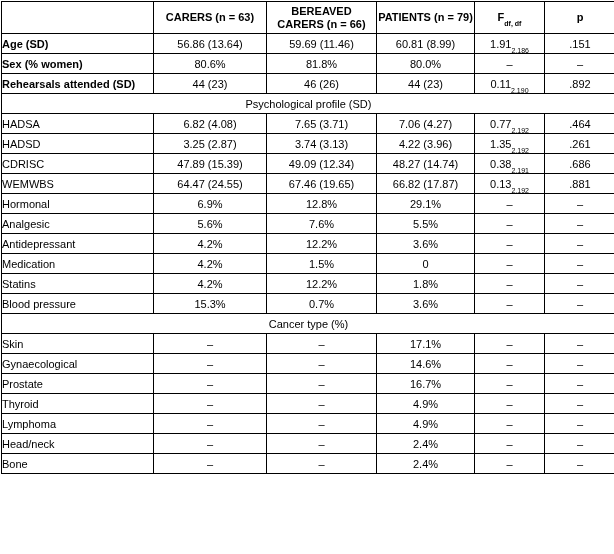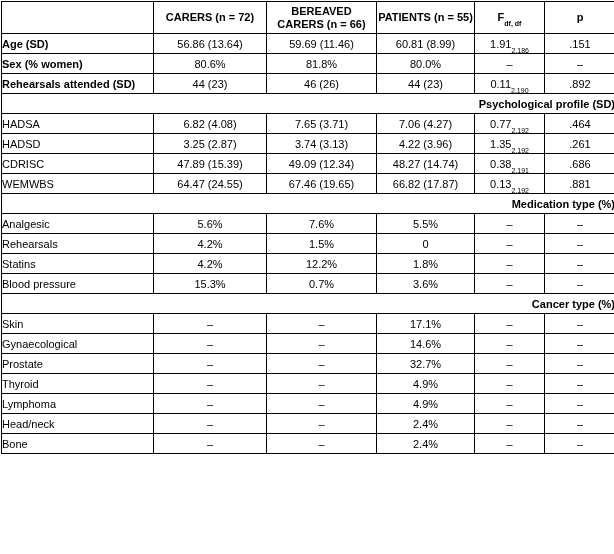--- a/index.html
+++ b/index.html
@@ -40,23 +40,23 @@
     vertical-align: middle;
   }
   .label-cell {
     text-align: left;
     padding-left: 6px;
   }
   .label-cell.bold {
     font-weight: bold;
   }
   .section-cell {
-    text-align: right;
+    text-align: center;
     padding-left: 6px;
-    font-weight: bold;
+    font-weight: normal;
   }
   .value-cell {
     text-align: center;
   }
   .stats-table sub {
     font-size: 7px;
     line-height: 0;
     position: relative;
     bottom: -2px;
   }
@@ -72,26 +72,26 @@
     <col style="width:152px">
     <col style="width:113px">
     <col style="width:110px">
     <col style="width:98px">
     <col style="width:70px">
     <col style="width:71px">
   </colgroup>
   <thead>
     <tr>
       <th></th>
-      <th>CARERS (n = 72)</th>
+      <th>CARERS (n = 63)</th>
       <th>
         <span class="hdr-line">BEREAVED</span>
         <span class="hdr-line">CARERS (n = 66)</span>
       </th>
-      <th>PATIENTS (n = 55)</th>
+      <th>PATIENTS (n = 79)</th>
       <th><span>F</span><sub>df, df</sub></th>
       <th>p</th>
     </tr>
   </thead>
   <tbody>
       <tr>
         <td class="label-cell bold">Age (SD)</td>
         <td class="value-cell">56.86 (13.64)</td>
         <td class="value-cell">59.69 (11.46)</td>
         <td class="value-cell">60.81 (8.99)</td>
@@ -143,32 +143,45 @@
       </tr>
       <tr>
         <td class="label-cell">WEMWBS</td>
         <td class="value-cell">64.47 (24.55)</td>
         <td class="value-cell">67.46 (19.65)</td>
         <td class="value-cell">66.82 (17.87)</td>
         <td class="value-cell">0.13<sub>2,192</sub></td>
         <td class="value-cell">.881</td>
       </tr>
       <tr>
-        <td colspan="6" class="section-cell">Medication type (%)</td>
+        <td class="label-cell">Hormonal</td>
+        <td class="value-cell">6.9%</td>
+        <td class="value-cell">12.8%</td>
+        <td class="value-cell">29.1%</td>
+        <td class="value-cell">–</td>
+        <td class="value-cell">–</td>
       </tr>
       <tr>
         <td class="label-cell">Analgesic</td>
         <td class="value-cell">5.6%</td>
         <td class="value-cell">7.6%</td>
         <td class="value-cell">5.5%</td>
         <td class="value-cell">–</td>
         <td class="value-cell">–</td>
       </tr>
       <tr>
-        <td class="label-cell">Rehearsals</td>
+        <td class="label-cell">Antidepressant</td>
+        <td class="value-cell">4.2%</td>
+        <td class="value-cell">12.2%</td>
+        <td class="value-cell">3.6%</td>
+        <td class="value-cell">–</td>
+        <td class="value-cell">–</td>
+      </tr>
+      <tr>
+        <td class="label-cell">Medication</td>
         <td class="value-cell">4.2%</td>
         <td class="value-cell">1.5%</td>
         <td class="value-cell">0</td>
         <td class="value-cell">–</td>
         <td class="value-cell">–</td>
       </tr>
       <tr>
         <td class="label-cell">Statins</td>
         <td class="value-cell">4.2%</td>
         <td class="value-cell">12.2%</td>
@@ -200,21 +213,21 @@
         <td class="value-cell">–</td>
         <td class="value-cell">–</td>
         <td class="value-cell">14.6%</td>
         <td class="value-cell">–</td>
         <td class="value-cell">–</td>
       </tr>
       <tr>
         <td class="label-cell">Prostate</td>
         <td class="value-cell">–</td>
         <td class="value-cell">–</td>
-        <td class="value-cell">32.7%</td>
+        <td class="value-cell">16.7%</td>
         <td class="value-cell">–</td>
         <td class="value-cell">–</td>
       </tr>
       <tr>
         <td class="label-cell">Thyroid</td>
         <td class="value-cell">–</td>
         <td class="value-cell">–</td>
         <td class="value-cell">4.9%</td>
         <td class="value-cell">–</td>
         <td class="value-cell">–</td>

